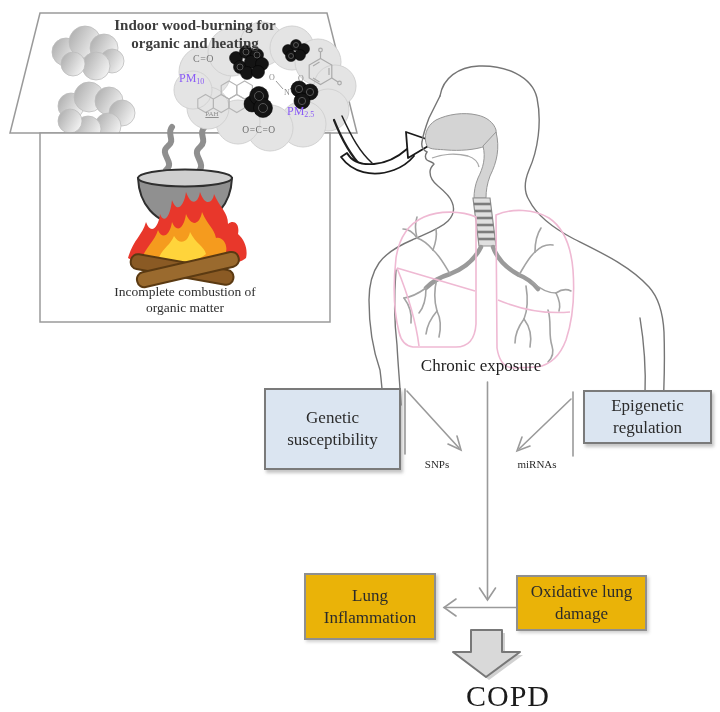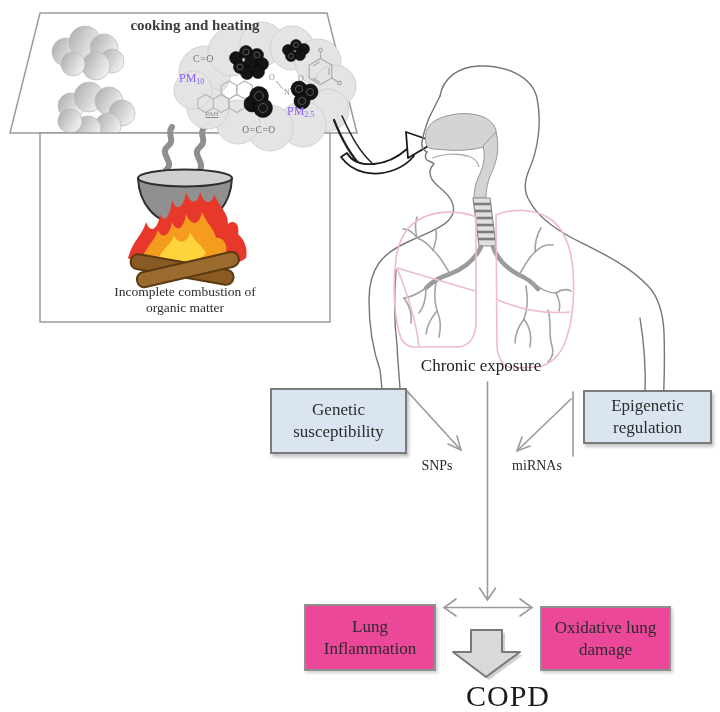--- a/index.html
+++ b/index.html
@@ -11,30 +11,30 @@
   .lbl{position:absolute;white-space:nowrap;line-height:1.1;}
   .ctr{transform:translateX(-50%);text-align:center;}
   .title{font-size:15px;font-weight:700;color:#3d3d3d;line-height:18px;}
   .caption{font-size:13.5px;color:#2e2e2e;line-height:16px;}
   .chem-sm{font-size:10px;color:#7a7a7a;letter-spacing:.5px;}
   .chem-md{font-size:9.5px;color:#6f6f6f;letter-spacing:.5px;}
   .chem-tiny{font-size:7px;color:#8f8f8f;text-decoration:underline;}
   .pm{font-size:12px;color:#8b5cf6;}
   .pm sub{font-size:8px;vertical-align:-0.25em;}
   .exposure{font-size:17px;color:#1d1d1d;}
-  .small-node{font-size:14px;color:#2a2a2a;text-align:center;}
+  .small-node{font-size:11px;color:#2a2a2a;text-align:center;}
   .copd{font-size:30px;color:#1b1b1b;letter-spacing:1px;}
   .fbox{
     position:absolute;display:flex;flex-direction:column;align-items:center;justify-content:center;
     font-size:17px;line-height:22px;color:#2b2b2b;text-align:center;
     border:2px solid #7a7a7a;box-sizing:border-box;
     box-shadow:2px 3px 3px rgba(90,90,90,.35);
   }
   .fbox.blue{background:#dbe5f1;}
-  .fbox.white{background:#ec4899;border-color:#8f8f8f;box-shadow:2px 2px 3px rgba(90,90,90,.28);margin-top:31px;}
+  .fbox.white{background:#eab308;border-color:#8f8f8f;box-shadow:2px 2px 3px rgba(90,90,90,.28);}
 </style>
 </head>
 <body>
 
 <div class="stage">
 
 <svg width="720" height="712" viewBox="0 0 720 712">
   <defs>
     <linearGradient id="cloudGrad" x1="0%" y1="0%" x2="100%" y2="55%">
       <stop offset="0%" stop-color="#a8a8a8"></stop>
@@ -278,21 +278,22 @@
     </g>
   </g>
 
   <g>
     <polygon points="474,633 505,633 505,655 523,655 489,680 456,655 474,655" fill="#bdbdbd" stroke="none" opacity="0.7"></polygon>
     <polygon points="471,630 502,630 502,652 520,652 486,677 453,652 471,652" fill="#d9d9d9" stroke="#787878" stroke-width="2" stroke-linejoin="round"></polygon>
   </g>
 </svg>
 
 <div class="lbl ctr title" style="left:195px;top:16px">
-  <span style="display:block">cooking and heating</span>
+  <span style="display:block">Indoor wood-burning for</span>
+  <span style="display:block">organic and heating</span>
 </div>
 
 <div class="lbl chem-sm" style="left:193px;top:53px">C=O</div>
 
 <div class="lbl pm" style="left:179px;top:72px">
   <span>PM</span><sub>10</sub>
 </div>
 
 <div class="lbl ctr chem-tiny" style="left:212px;top:111px">PAH</div>
 
@@ -302,38 +303,38 @@
 
 <div class="lbl ctr chem-md" style="left:259px;top:125px">O=C=O</div>
 
 <div class="lbl ctr caption" style="left:185px;top:284px">
   <span style="display:block">Incomplete combustion of</span>
   <span style="display:block">organic matter</span>
 </div>
 
 <div class="lbl ctr exposure" style="left:481px;top:357px">Chronic exposure</div>
 
-<div class="fbox blue" style="left:270px;top:388px;width:137px;height:66px">
+<div class="fbox blue" style="left:264px;top:388px;width:137px;height:82px">
   <span>Genetic</span>
   <span>susceptibility</span>
 </div>
 
 <div class="fbox blue" style="left:583px;top:390px;width:129px;height:54px">
   <span>Epigenetic</span>
   <span>regulation</span>
 </div>
 
 <div class="lbl ctr small-node" style="left:437px;top:458px">SNPs</div>
 <div class="lbl ctr small-node" style="left:537px;top:458px">miRNAs</div>
 
 <div class="fbox white" style="left:304px;top:573px;width:132px;height:67px">
   <span>Lung</span>
   <span>Inflammation</span>
 </div>
 
-<div class="fbox white" style="left:540px;top:575px;width:131px;height:65px">
+<div class="fbox white" style="left:516px;top:575px;width:131px;height:56px">
   <span>Oxidative lung</span>
   <span>damage</span>
 </div>
 
 <div class="lbl ctr copd" style="left:508px;top:679px">COPD</div>
 
 </div>
 
 </body></html>

